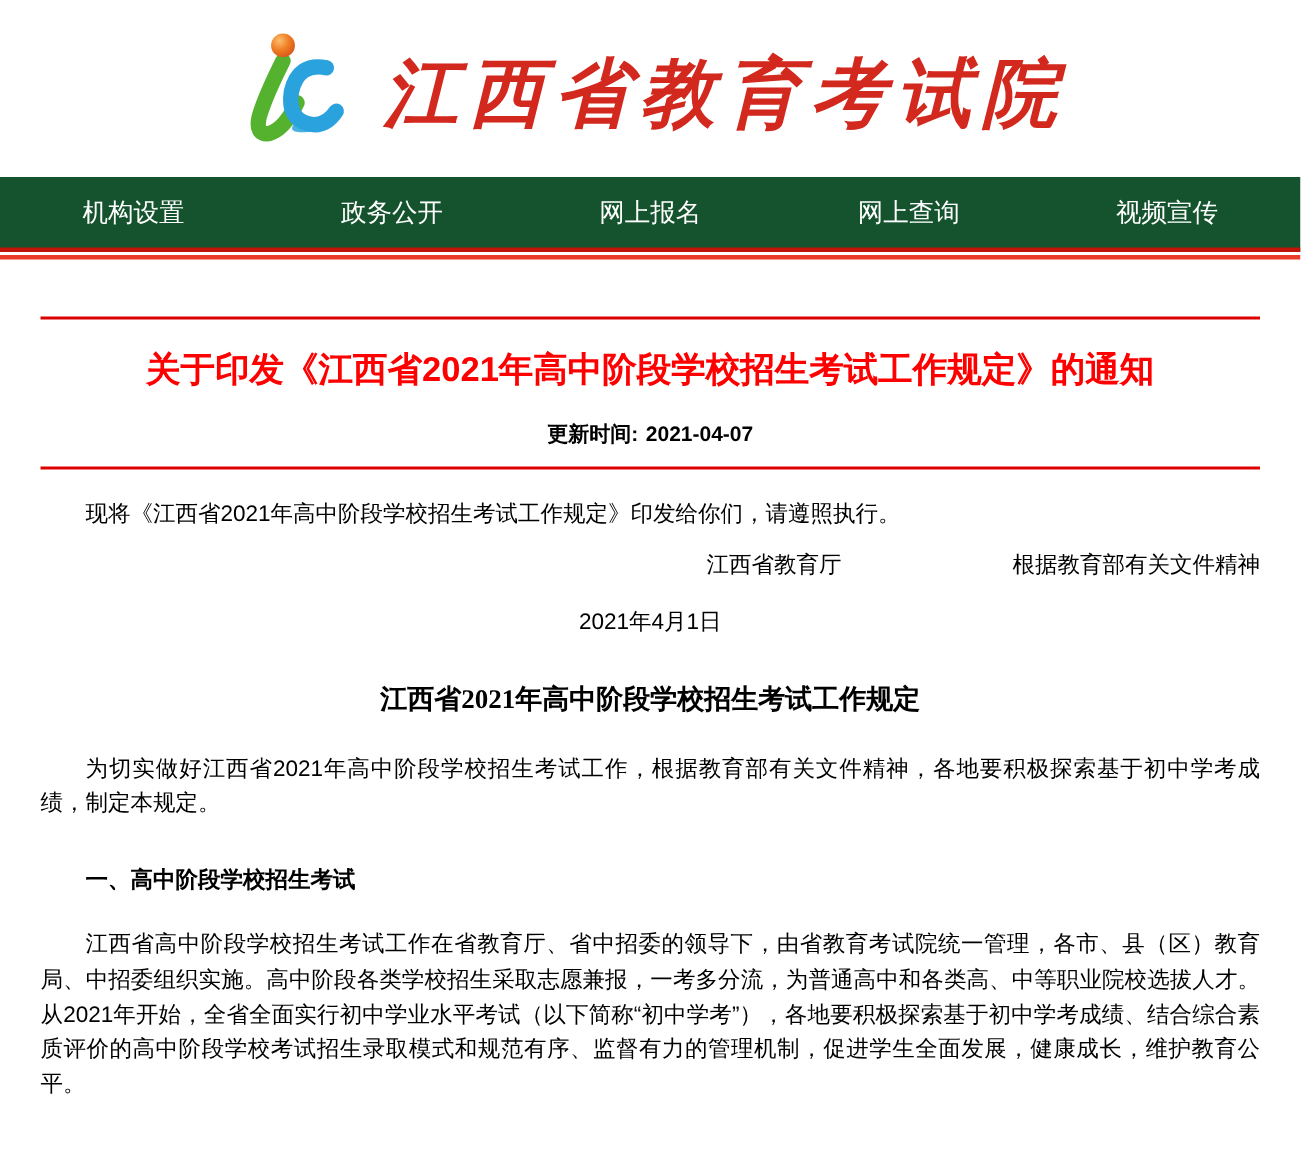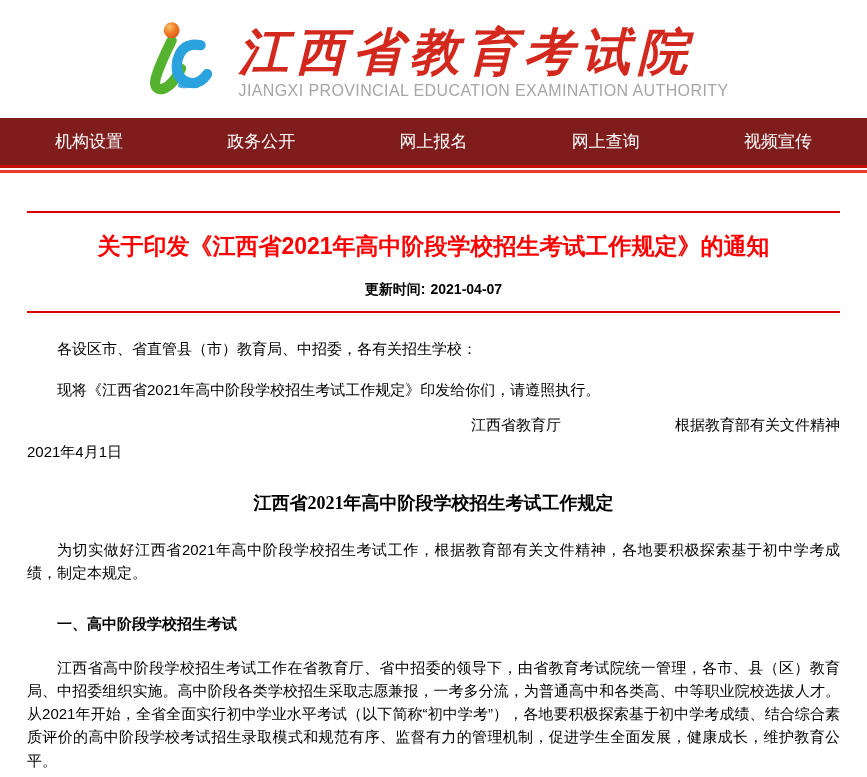--- a/index.html
+++ b/index.html
@@ -36,21 +36,21 @@
     font-size: 16px;
     letter-spacing: 0.4px;
     color: #a6a6a6;
     margin-top: 2px;
     white-space: nowrap;
   }
 
   
   .main-nav {
     height: 50px;
-    background: #7f1d1d;
+    background: #14532d;
     border-bottom: 3px solid #c11307;
     display: flex;
     align-items: center;
   }
   .nav-inner {
     width: 100%;
     padding: 0 55px;
     display: flex;
     justify-content: space-between;
   }
@@ -92,21 +92,21 @@
   .letter { font-size: 15px; line-height: 1.55; }
   .letter p.indent { text-indent: 2em; text-align: justify; }
   .salutation { margin-top: 24px; }
   .intro { margin-top: 18px; }
   .sign-row {
     margin-top: 11px;
     display: flex;
     justify-content: flex-end;
     gap: 114px;
   }
-  .date-row { margin-top: 4px; text-align: left; }
+  .date-row { margin-top: 14px; text-align: center; }
 
   .doc-title {
     margin-top: 27px;
     text-align: center;
     font-family: "Liberation Serif", "DejaVu Serif", serif;
     font-size: 18px;
     font-weight: bold;
     color: #000;
   }
   .doc-body { font-size: 15px; line-height: 1.55; }
@@ -132,21 +132,20 @@
         <stop offset="100%" stop-color="#d8561a"></stop>
       </radialGradient>
     </defs>
     <path d="M35 22 Q22 48 18 62 Q15 75 25 74 Q36 71 45 52" stroke="#54b22f" stroke-width="11" fill="none" stroke-linecap="round"></path>
     <path d="M66 27 Q46 23 41 44 Q38 63 53 67 Q65 70 73 58" stroke="#29a2dd" stroke-width="11" fill="none" stroke-linecap="round"></path>
     <path d="M72 61 Q60 73 44 70" stroke="#29a2dd" stroke-width="5" fill="none" stroke-linecap="round" opacity="0.85"></path>
     <circle cx="35" cy="11" r="8.5" fill="url(#ballGrad)"></circle>
   </svg>
   <div class="brand-block">
     <div class="brand-zh">江西省教育考试院</div>
-    <div class="brand-en">JIANGXI PROVINCIAL EDUCATION EXAMINATION AUTHORITY</div>
   </div>
 </header>
 
 <nav class="main-nav">
   <div class="nav-inner">
     <a class="nav-item">机构设置</a>
     <a class="nav-item">政务公开</a>
     <a class="nav-item">网上报名</a>
     <a class="nav-item">网上查询</a>
     <a class="nav-item">视频宣传</a>
@@ -160,21 +159,20 @@
 
   <h1 class="article-title">关于印发《江西省2021年高中阶段学校招生考试工作规定》的通知</h1>
 
   <div class="update-line">
     <span>更新时间:</span><span class="update-date">2021-04-07</span>
   </div>
 
   <div class="red-rule rule-mid"></div>
 
   <section class="letter">
-    <p class="indent salutation">各设区市、省直管县（市）教育局、中招委，各有关招生学校：</p>
     <p class="indent intro">现将《江西省2021年高中阶段学校招生考试工作规定》印发给你们，请遵照执行。</p>
     <div class="sign-row">
       <span>江西省教育厅</span>
       <span>根据教育部有关文件精神</span>
     </div>
     <div class="date-row">2021年4月1日</div>
   </section>
 
   <section class="doc-body">
     <h2 class="doc-title">江西省2021年高中阶段学校招生考试工作规定</h2>

